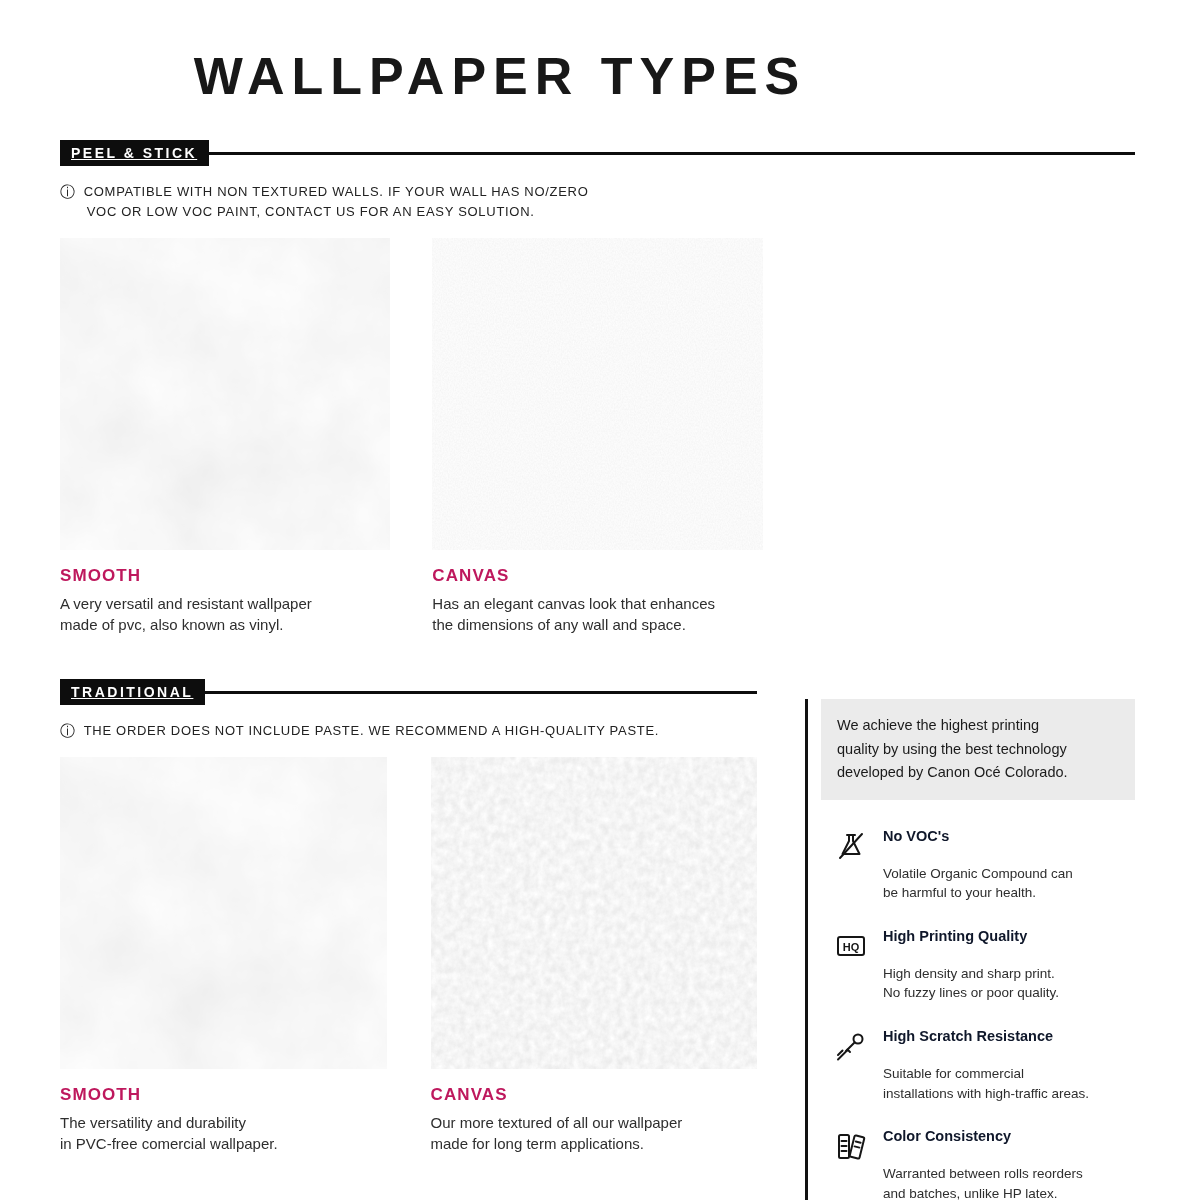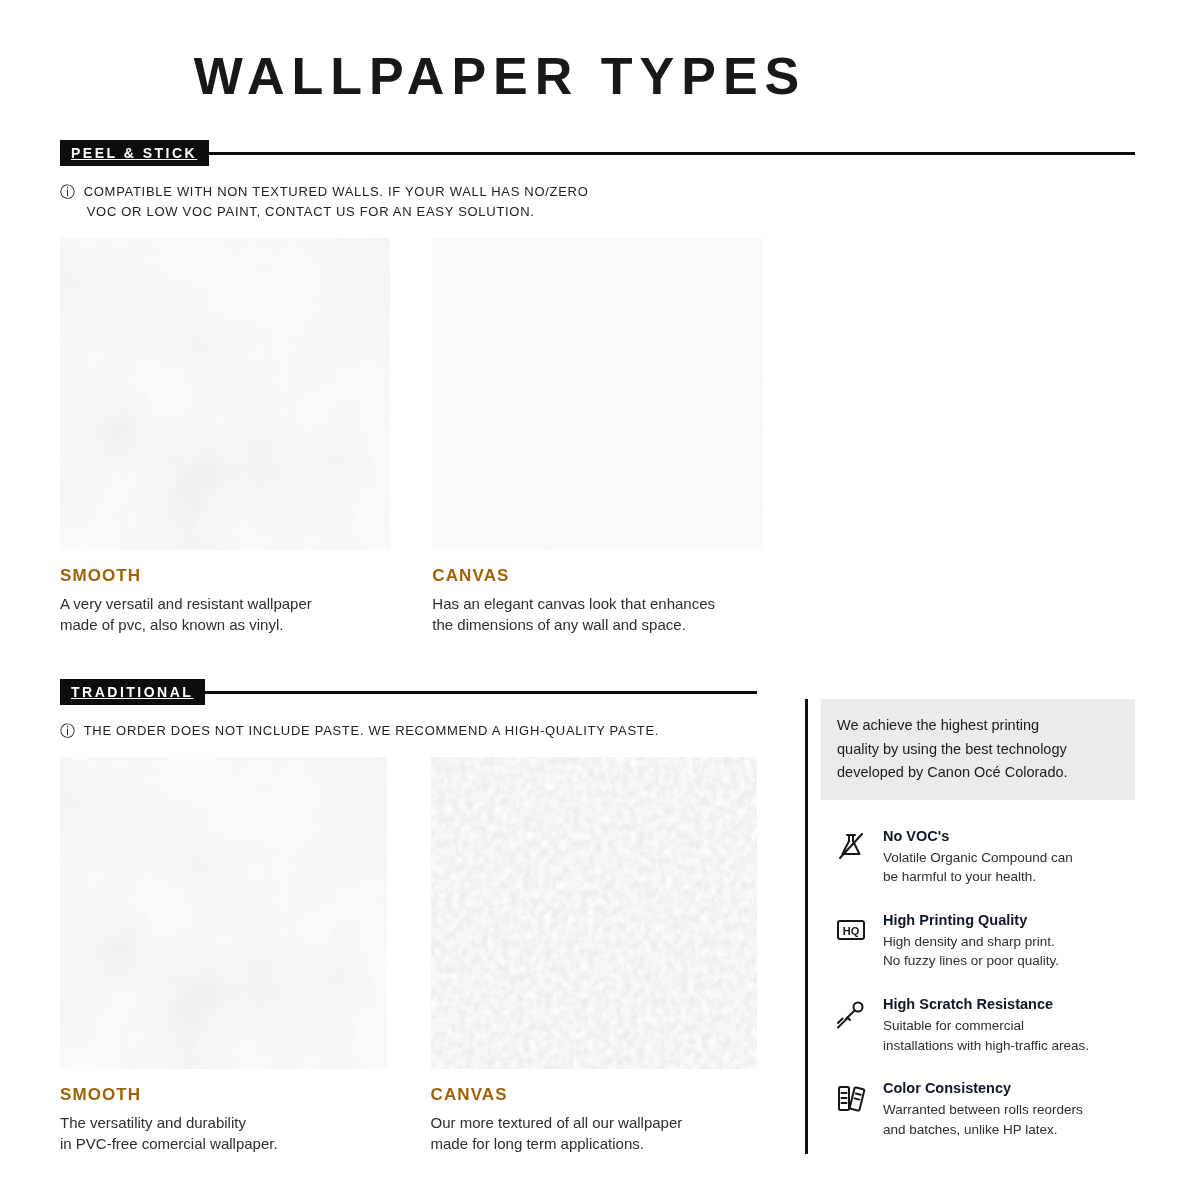--- a/index.html
+++ b/index.html
@@ -65,21 +65,21 @@
     background: #f5f5f5;
     overflow: hidden;
   }
   .swatch svg { display: block; width: 100%; height: 100%; }
 
   .type-name {
     margin-top: 16px;
     font-size: 17px;
     font-weight: 700;
     letter-spacing: 1.1px;
-    color: #a16207;
+    color: #be185d;
   }
   .type-desc {
     margin-top: 7px;
     font-size: 15px;
     line-height: 1.4;
     color: #2e2e2e;
     white-space: pre-line;
   }
 
   .bottom {
@@ -107,21 +107,21 @@
     padding-left: 12px;
     display: flex;
     flex-direction: column;
     gap: 25px;
   }
   .feature { display: flex; gap: 14px; }
   .f-icon { width: 36px; height: 36px; flex: 0 0 36px; }
   .f-icon svg { width: 36px; height: 36px; display: block; }
   .f-title { font-size: 14.5px; font-weight: 700; color: #0f172a; }
   .f-desc {
-    margin-top: 4px;
+    margin-top: 20px;
     font-size: 13.5px;
     line-height: 1.45;
     color: #2e2e2e;
     white-space: pre-line;
   }
 </style>
 </head>
 <body>
 
 <svg width="0" height="0" style="position:absolute" aria-hidden="true">

